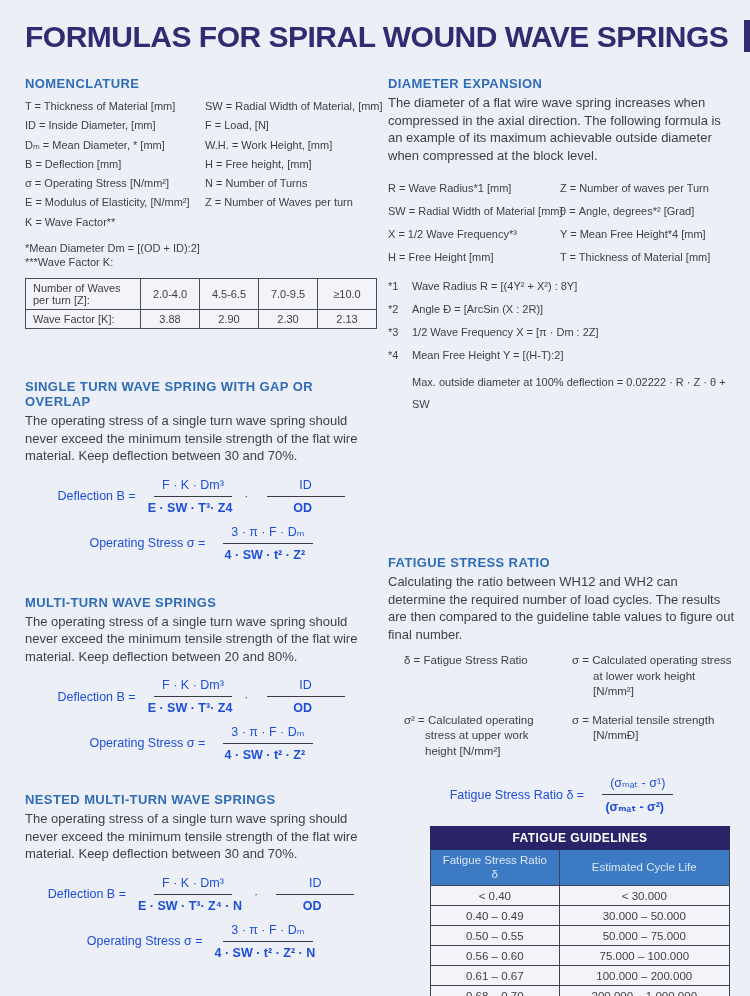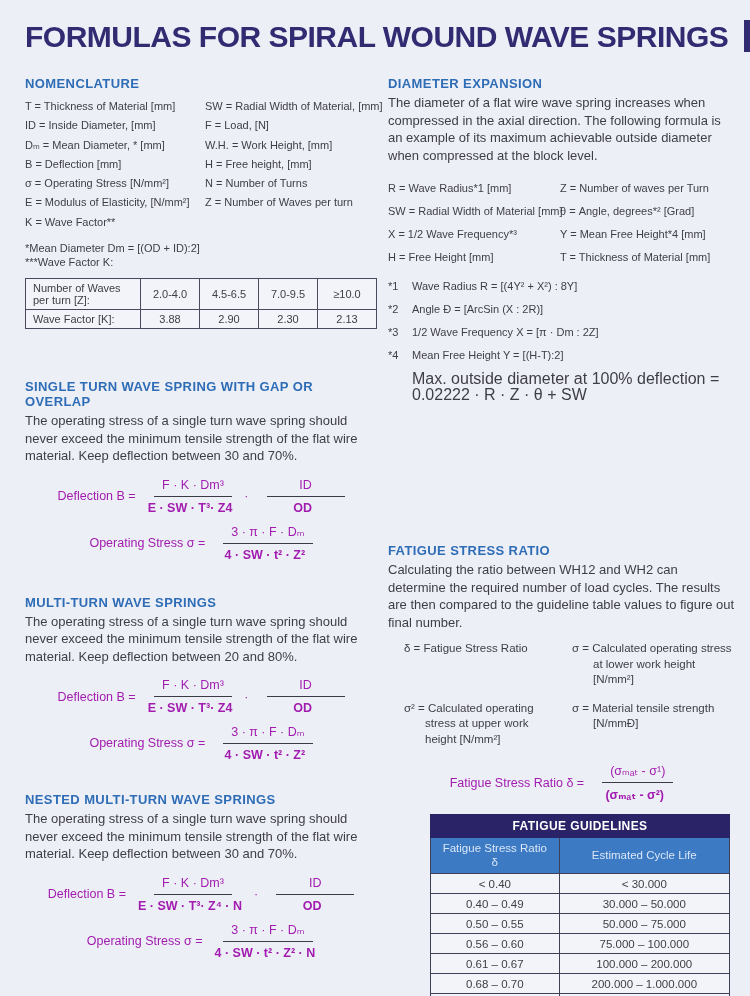--- a/index.html
+++ b/index.html
@@ -28,29 +28,29 @@
           font-size:11px; line-height:19.3px; white-space:nowrap; }
   .defs-wide { display:grid; grid-template-columns:172px 1fr; margin-top:13px;
           font-size:11px; line-height:23px; white-space:nowrap; }
   .footnotes { margin-top:9px; font-size:11px; line-height:14px; }
 
   .wave-table { border-collapse:collapse; margin-top:9px; font-size:11px; color:#3e3e45; }
   .wave-table td { border:1.2px solid #4a4a5e; background:#f2f4fa; padding:3px 7px; }
   .wave-table td.val { text-align:center; width:44px; }
 
   .formula-row { display:flex; align-items:center; justify-content:center; gap:12px;
-                 font-size:12.5px; color:#a21caf; }
+                 font-size:12.5px; color:#1d4ed8; }
   .frac { display:inline-flex; flex-direction:column; align-items:center; }
   .frac .num { padding:0 8px 4px; border-bottom:1.5px solid #3b3b46; white-space:nowrap; text-align:center;margin-left:6px; }
   .frac .den { padding-top:4px; white-space:nowrap; text-align:center;font-weight:bold; }
   .frac.wide .num { min-width:78px; box-sizing:border-box; }
 
   .fnote { display:flex; gap:8px; font-size:11px; line-height:14px; margin-top:9px; }
   .fnote .mk { width:16px; flex:none; }
-  .maxnote { margin:9px 0 0 24px; font-size:16px; line-height:16px; }
+  .maxnote { margin:9px 0 0 24px; font-size:11px; line-height:22px; }
 
   .fdefs { display:grid; grid-template-columns:158px 1fr; column-gap:10px; row-gap:13px;
            margin-top:10px; padding-left:16px; font-size:11.5px; line-height:15.5px; }
   .hang { padding-left:21px; text-indent:-21px; }
 
   .fatigue-table { border-collapse:collapse; margin:12px 0 0 42px; width:300px;
                    font-size:11.5px; table-layout:fixed; }
   .fatigue-table .ttl { background:#2a2368; border:1.2px solid #2a2368; color:#ffffff;
                         font-weight:bold; font-size:12px; letter-spacing:0.4px;
                         text-align:center; padding:4px 2px; }

